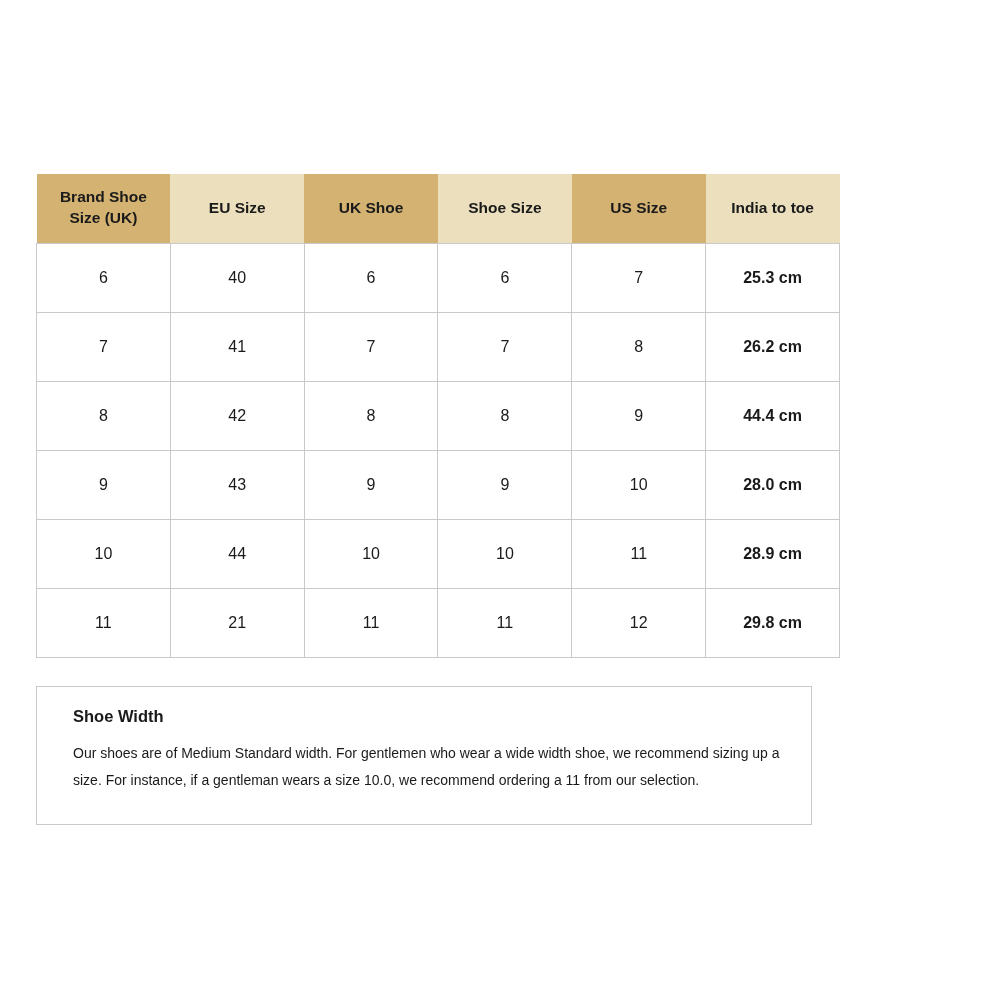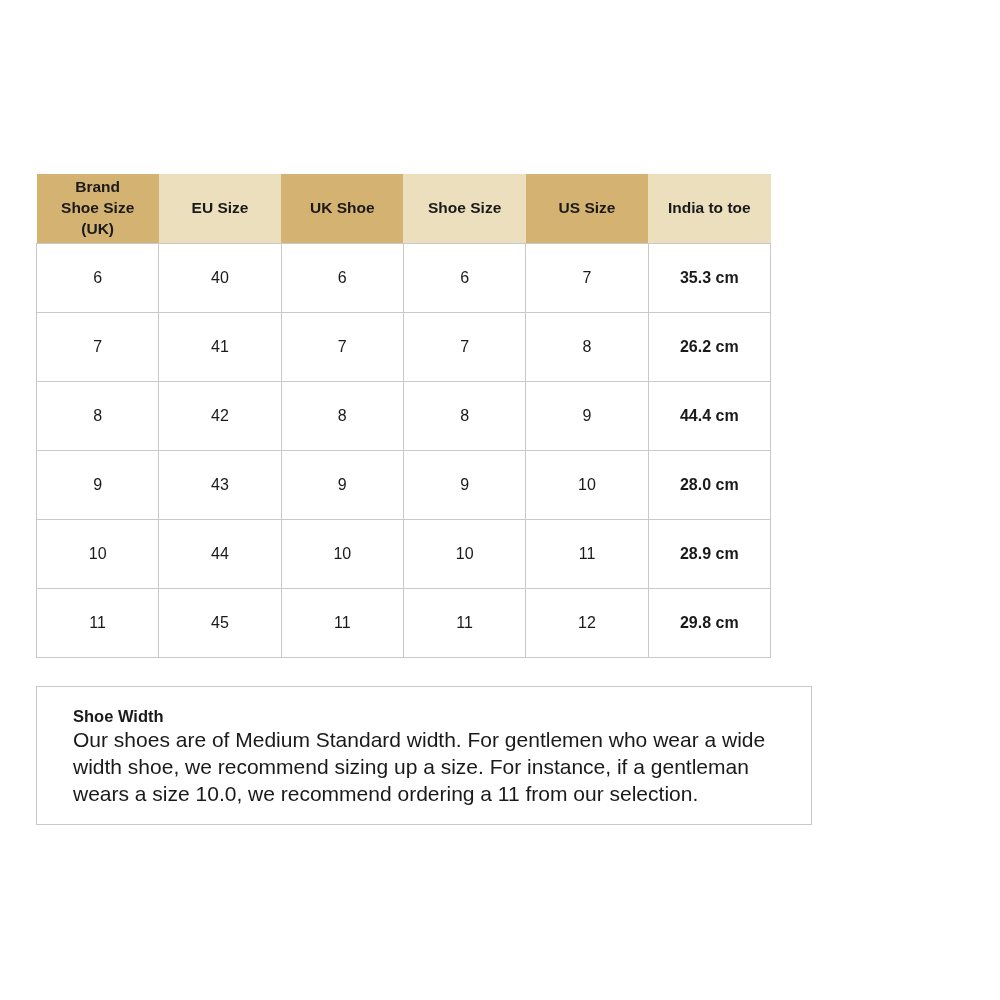--- a/index.html
+++ b/index.html
@@ -10,21 +10,21 @@
     height: 1000px;
     background: var(--page-background, #ffffff);
     font-family: "Liberation Sans", sans-serif;
     color: var(--text, #1a1a1a);
     overflow: hidden;
   }
   table.size-chart {
     position: absolute;
     left: 36px;
     top: 174px;
-    width: 735px;
+    width: 804px;
     border-collapse: collapse;
     table-layout: fixed;
   }
   table.size-chart thead th {
     height: 69px;
     vertical-align: middle;
     text-align: center;
     font-weight: bold;
     font-size: 15.5px;
     line-height: 1.35;
@@ -50,21 +50,22 @@
     height: 139px;
     border: 1px solid var(--grid-border, #c9c9c9);
     background: #ffffff;
     padding: 20px 17px 0 36px;
   }
   .note-heading {
     font-weight: bold;
     font-size: 16.5px;
   }
   .note-body {
-    font-size: 21px;
+    margin-top: 14px;
+    font-size: 14px;
     line-height: 27px;
     max-width: 872px;
   }
 </style>
 </head>
 <body>
 
 <div class="page">
 
   <table class="size-chart">
@@ -78,21 +79,21 @@
           <th class="shade-light">India to toe</th>
         </tr>
     </thead>
     <tbody id="table-body">
         <tr>
           <td>6</td>
           <td>40</td>
           <td>6</td>
           <td>6</td>
           <td>7</td>
-          <td class="heel">35.3 cm</td>
+          <td class="heel">25.3 cm</td>
         </tr>
         <tr>
           <td>7</td>
           <td>41</td>
           <td>7</td>
           <td>7</td>
           <td>8</td>
           <td class="heel">26.2 cm</td>
         </tr>
         <tr>
@@ -114,21 +115,21 @@
         <tr>
           <td>10</td>
           <td>44</td>
           <td>10</td>
           <td>10</td>
           <td>11</td>
           <td class="heel">28.9 cm</td>
         </tr>
         <tr>
           <td>11</td>
-          <td>45</td>
+          <td>21</td>
           <td>11</td>
           <td>11</td>
           <td>12</td>
           <td class="heel">29.8 cm</td>
         </tr>
       </tbody>
   </table>
 
   <div class="note-box">
     <div class="note-heading">Shoe Width</div>

